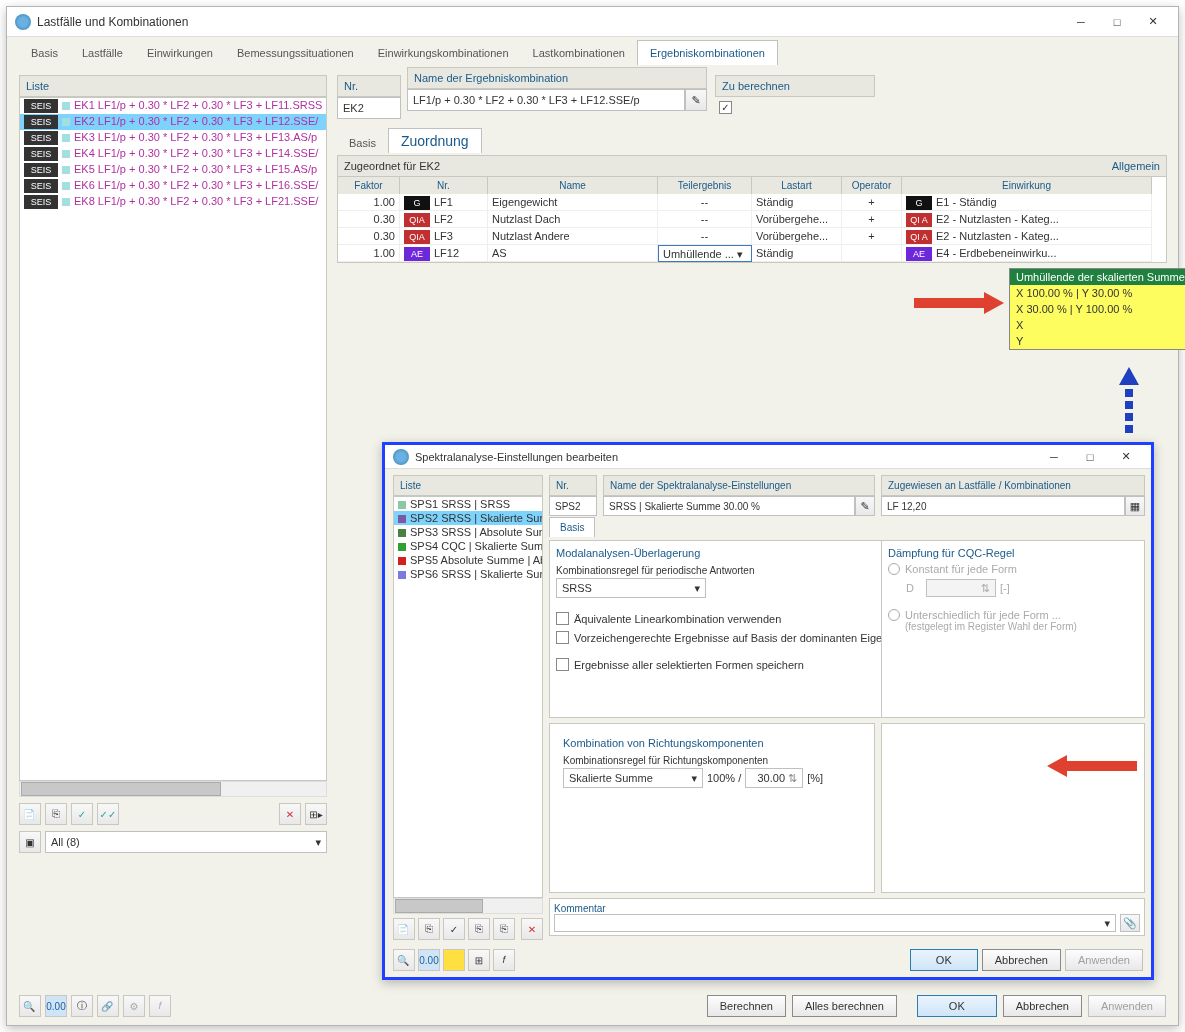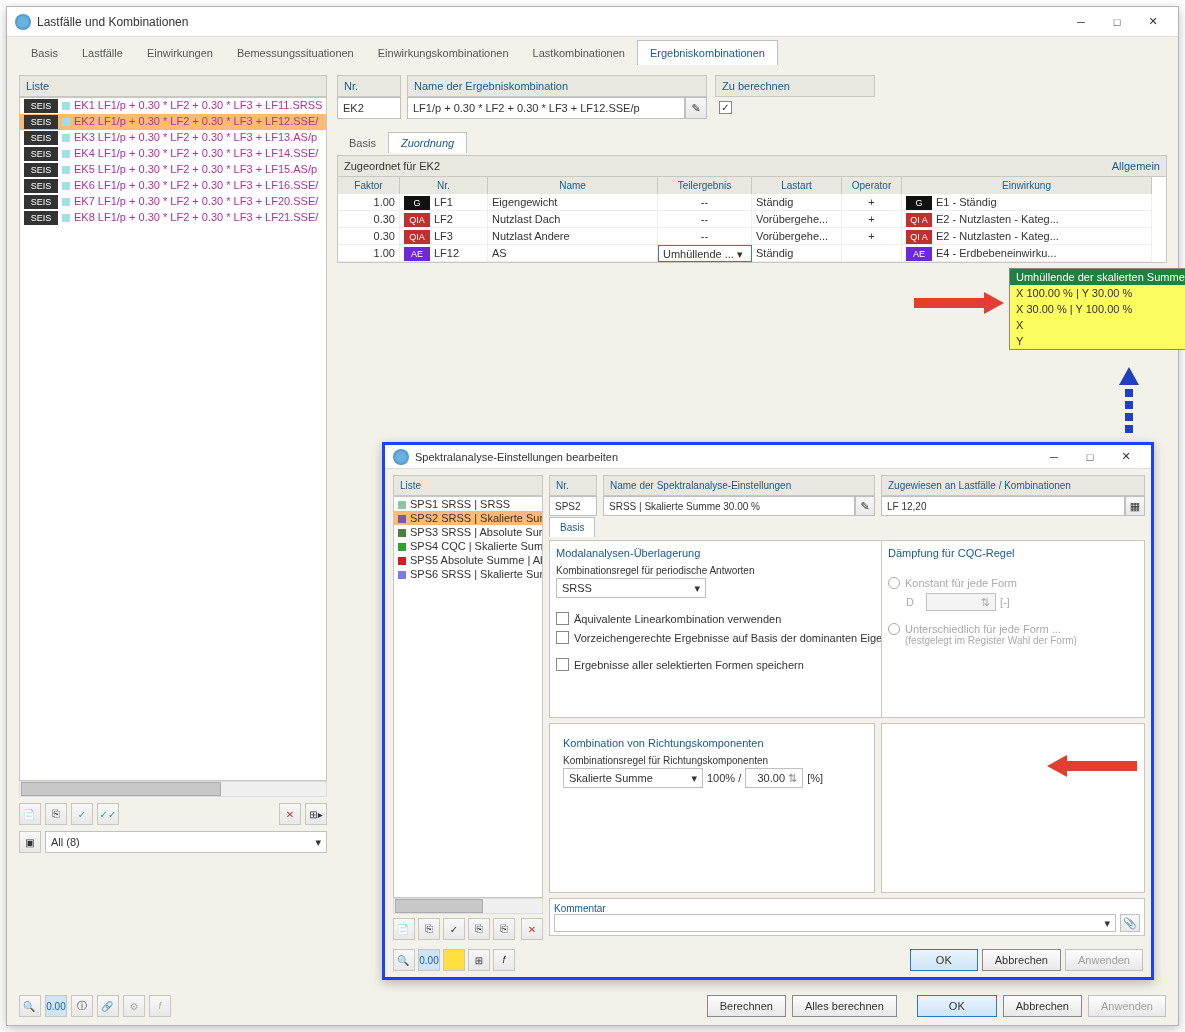--- a/index.html
+++ b/index.html
@@ -16,21 +16,21 @@
 .hdr{background:#e8e8e0;border:1px solid #c8c8c0;padding:4px 6px;color:#1a5a8a;font-weight:500}
 .panel{background:#fff;border:1px solid #c8c8c0}
 .row{display:flex;align-items:center}
 .lbadge{display:inline-block;width:34px;height:14px;line-height:14px;text-align:center;color:#fff;font-size:9px;margin-right:4px}
 .b-seis{background:#333}
 .b-g{background:#111}
 .b-qia{background:#c03030}
 .b-ae{background:#6d28d9}
 .sw{display:inline-block;width:8px;height:8px;margin-right:4px;vertical-align:middle}
 .listitem{padding:1px 4px;white-space:nowrap;cursor:pointer}
-.listitem.sel{background:#fdba74}
+.listitem.sel{background:#7dd3fc}
 .pink{color:#b030a0}
 .field{background:#fff;border:1px solid #c0c0c0;padding:3px 5px;height:22px;display:flex;align-items:center}
 .editbtn{width:22px;height:22px;border:1px solid #c0c0c0;background:linear-gradient(#f8f8f8,#e8e8e8);display:flex;align-items:center;justify-content:center;cursor:pointer}
 .btn{height:22px;padding:0 12px;border:1px solid #8a8a8a;background:linear-gradient(#fdfdfd,#e8e8e8);cursor:pointer;display:inline-flex;align-items:center;justify-content:center}
 .btn.def{border:1px solid #2b7cb0;background:linear-gradient(#eaf4fd,#cfe5f7)}
 .btn.dis{color:#a0a0a0;border-color:#c0c0c0}
 .tbbtn{width:22px;height:22px;border:1px solid #c8c8c0;background:linear-gradient(#f8f8f8,#e8e8e8);display:inline-flex;align-items:center;justify-content:center;cursor:pointer;font-size:10px}
 .chk{width:13px;height:13px;border:1px solid #888;background:#fff;display:inline-flex;align-items:center;justify-content:center;margin-right:5px}
 .chk.on::after{content:"✓";font-size:10px;color:#333}
 .radio{width:12px;height:12px;border:1px solid #aaa;border-radius:50%;display:inline-block;margin-right:5px;vertical-align:middle}
@@ -75,21 +75,20 @@
 
  <div style="position:absolute;left:12px;top:68px;width:308px;">
   <div class="hdr">Liste</div>
   <div class="panel" style="height:684px;overflow:hidden" id="mlist">
         <div class="listitem"><span class="lbadge b-seis">SEIS</span><span class="sw" style="background:#a0e0e0"></span><span class="pink">EK1</span> <span class="pink">LF1/p + 0.30 * LF2 + 0.30 * LF3 + LF11.SRSS</span></div>
         <div class="listitem sel"><span class="lbadge b-seis">SEIS</span><span class="sw" style="background:#a0e0e0"></span><span class="pink">EK2</span> <span class="pink">LF1/p + 0.30 * LF2 + 0.30 * LF3 + LF12.SSE/</span></div>
         <div class="listitem"><span class="lbadge b-seis">SEIS</span><span class="sw" style="background:#a0e0e0"></span><span class="pink">EK3</span> <span class="pink">LF1/p + 0.30 * LF2 + 0.30 * LF3 + LF13.AS/p</span></div>
         <div class="listitem"><span class="lbadge b-seis">SEIS</span><span class="sw" style="background:#a0e0e0"></span><span class="pink">EK4</span> <span class="pink">LF1/p + 0.30 * LF2 + 0.30 * LF3 + LF14.SSE/</span></div>
         <div class="listitem"><span class="lbadge b-seis">SEIS</span><span class="sw" style="background:#a0e0e0"></span><span class="pink">EK5</span> <span class="pink">LF1/p + 0.30 * LF2 + 0.30 * LF3 + LF15.AS/p</span></div>
         <div class="listitem"><span class="lbadge b-seis">SEIS</span><span class="sw" style="background:#a0e0e0"></span><span class="pink">EK6</span> <span class="pink">LF1/p + 0.30 * LF2 + 0.30 * LF3 + LF16.SSE/</span></div>
-        <div class="listitem"><span class="lbadge b-seis">SEIS</span><span class="sw" style="background:#a0e0e0"></span><span class="pink">EK7</span> <span class="pink">LF1/p + 0.30 * LF2 + 0.30 * LF3 + LF20.SSE/</span></div>
         <div class="listitem"><span class="lbadge b-seis">SEIS</span><span class="sw" style="background:#a0e0e0"></span><span class="pink">EK8</span> <span class="pink">LF1/p + 0.30 * LF2 + 0.30 * LF3 + LF21.SSE/</span></div>
       </div>
   <div class="scrollbar">
         <div class="th" style="left:1px;width:200px"></div>
       </div>
   <div class="row" style="gap:4px;margin-top:6px">
    <span class="tbbtn">📄</span>
    <span class="tbbtn">⎘</span>
    <span class="tbbtn" style="color:#2a8">✓</span>
    <span class="tbbtn" style="color:#2a8">✓✓</span>
@@ -103,36 +102,36 @@
           <span>All (8)</span>
           <span style="margin-left:auto">▾</span>
         </div>
   </div>
  </div>
 
  <div style="position:absolute;left:330px;top:68px;width:64px">
   <div class="hdr">Nr.</div>
   <div class="field">EK2</div>
  </div>
- <div style="position:absolute;left:400px;top:68px;width:300px">
+ <div style="position:absolute;left:400px;top:60px;width:300px">
   <div class="hdr">Name der Ergebniskombination</div>
   <div class="row">
    <div class="field" style="flex:1">LF1/p + 0.30 * LF2 + 0.30 * LF3 + LF12.SSE/p</div>
    <div class="editbtn">✎</div>
   </div>
  </div>
  <div style="position:absolute;left:708px;top:68px;width:160px">
   <div class="hdr">Zu berechnen</div>
   <div style="padding:4px"><span class="chk on"></span></div>
  </div>
 
  <div style="position:absolute;left:330px;top:124px;width:830px">
   <div class="tabstrip" style="padding:0;height:22px" id="subtabs">
         <span class="tab" style="font-size: 11px; padding: 4px 12px;">Basis</span>
-        <span class="tab active" style="font-size: 11px; padding: 4px 12px; font-style: italic;">Zuordnung</span>
+        <span class="tab active" style="font-size: 14px; padding: 4px 12px;">Zuordnung</span>
       </div>
   <div class="hdr row" style="margin-top:2px">
         <span>Zugeordnet für EK2</span>
         <span style="margin-left:auto;color:#1a5a8a">Allgemein</span>
       </div>
   <div class="panel" style="border-top:none">
    <div class="row" id="gridh">
           <div class="gridh" style="width: 62px;">Faktor</div>
           <div class="gridh" style="width: 88px;">Nr.</div>
           <div class="gridh" style="width: 170px;">Name</div>
@@ -287,21 +286,21 @@
         <span>Vorzeichengerechte Ergebnisse auf Basis der dominanten Eigenform</span>
       </div>
   <div class="row" style="margin-top:14px">
         <span class="chk"></span>
         <span>Ergebnisse aller selektierten Formen speichern</span>
       </div>
  </div>
 
  <div class="panel" style="position:absolute;left:496px;top:95px;width:264px;height:178px;padding:6px;color:#999">
   <div style="color:#1a5a8a;font-weight:500">Dämpfung für CQC-Regel</div>
-  <div class="row" style="margin-top:18px">
+  <div class="row" style="margin-top:4px">
         <span class="radio"></span>
         <span style="color:#aaa">Konstant für jede Form</span>
       </div>
   <div class="row" style="margin:4px 0 0 18px">
         <span style="width:20px;color:#aaa">D</span>
         <div class="field" style="width:70px;height:18px;background:#f4f4f4">
           <span style="margin-left:auto;color:#aaa">⇅</span>
         </div>
         <span style="margin-left:4px;color:#aaa">[-]</span>
       </div>

